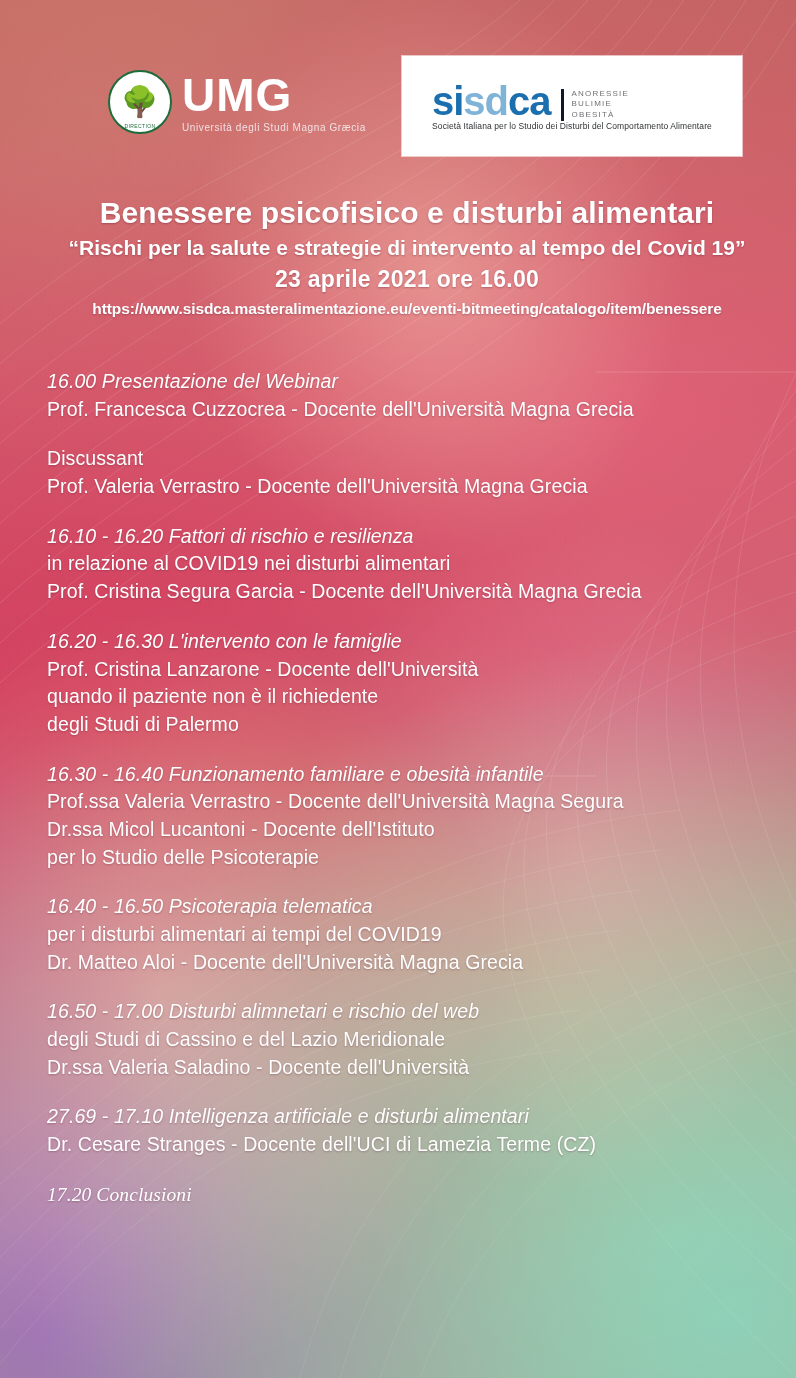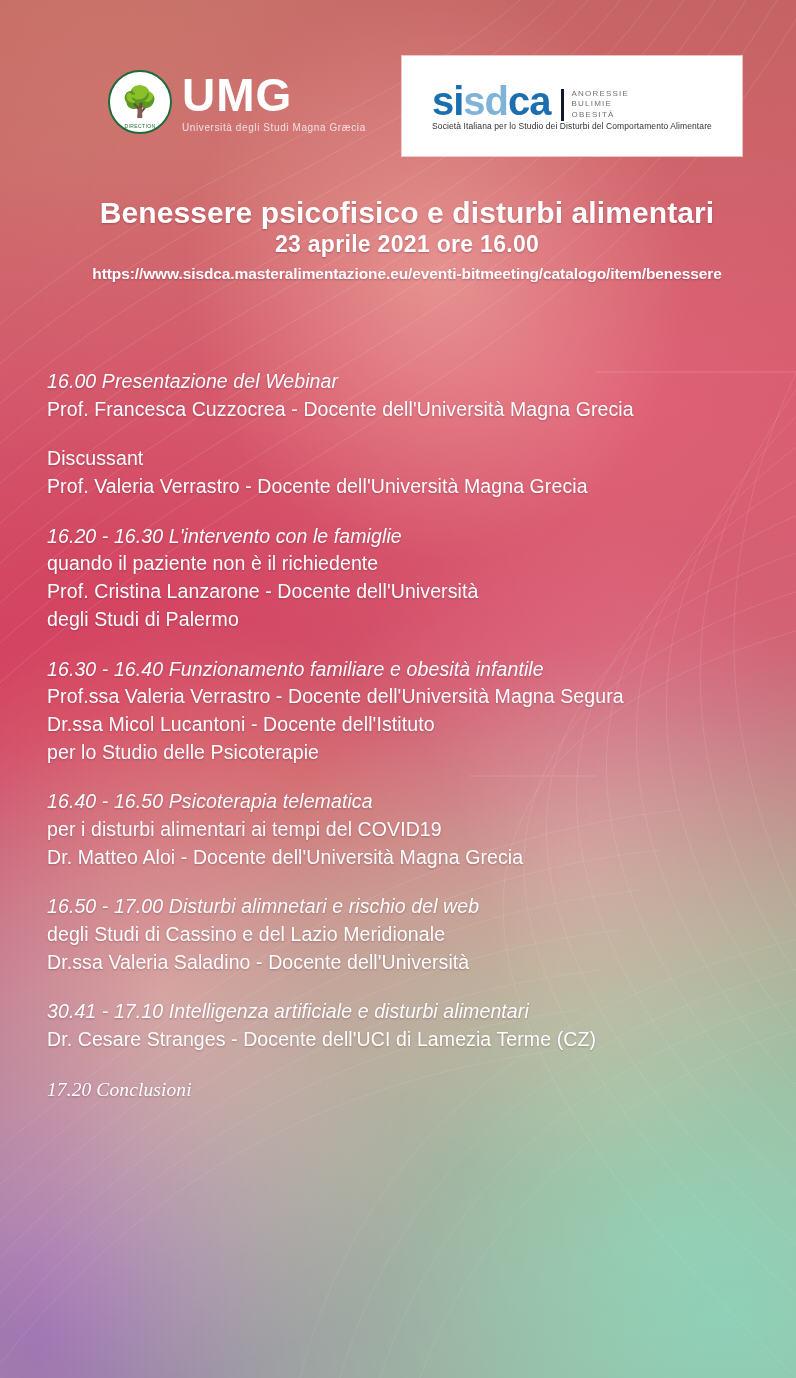--- a/index.html
+++ b/index.html
@@ -179,21 +179,21 @@
   }
   .title-sub {
     font-size: 21px;
     font-weight: 700;
     margin-top: 4px;
     line-height: 1.2;
   }
   .title-date {
     font-size: 23px;
     font-weight: 700;
-    margin-top: 0;
+    margin-top: 6px;
     letter-spacing: 0.3px;
   }
   .title-url {
     font-size: 15.5px;
     font-weight: 700;
     margin-top: 7px;
     letter-spacing: -0.1px;
     word-break: break-all;
     padding: 0 10px;
   }
@@ -303,41 +303,47 @@
           <div>OBESITÀ</div>
         </div>
       </div>
       <div class="sisdca-full">Società Italiana per lo Studio dei Disturbi del Comportamento Alimentare</div>
     </div>
 
   </div>
 
   <div class="titles">
     <div class="title-main">Benessere psicofisico e disturbi alimentari</div>
+    <div class="title-sub">“Rischi per la salute e strategie di intervento al tempo del Covid 19”</div>
     <div class="title-date">23 aprile 2021 ore 16.00</div>
     <div class="title-url">https://www.sisdca.masteralimentazione.eu/eventi-bitmeeting/catalogo/item/benessere</div>
   </div>
 
   <div class="programme">
 
     <div class="block">
       <div class="b-head">16.00 Presentazione del Webinar</div>
       <div class="b-line">Prof. Francesca Cuzzocrea - Docente dell'Università Magna Grecia</div>
     </div>
 
     <div class="block">
       <div class="b-line">Discussant</div>
       <div class="b-line">Prof. Valeria Verrastro - Docente dell'Università Magna Grecia</div>
     </div>
 
+    <div class="block">
+      <div class="b-head">16.10 - 16.20 Fattori di rischio e resilienza</div>
+      <div class="b-line">in relazione al COVID19 nei disturbi alimentari</div>
+      <div class="b-line">Prof. Cristina Segura Garcia - Docente dell'Università Magna Grecia</div>
+    </div>
 
     <div class="block">
       <div class="b-head">16.20 - 16.30 L'intervento con le famiglie</div>
+      <div class="b-line">Prof. Cristina Lanzarone - Docente dell'Università</div>
       <div class="b-line">quando il paziente non è il richiedente</div>
-      <div class="b-line">Prof. Cristina Lanzarone - Docente dell'Università</div>
       <div class="b-line">degli Studi di Palermo</div>
     </div>
 
     <div class="block">
       <div class="b-head">16.30 - 16.40 Funzionamento familiare e obesità infantile</div>
       <div class="b-line">Prof.ssa Valeria Verrastro - Docente dell'Università Magna Segura</div>
       <div class="b-line">Dr.ssa Micol Lucantoni - Docente dell'Istituto</div>
       <div class="b-line">per lo Studio delle Psicoterapie</div>
     </div>
 
@@ -347,21 +353,21 @@
       <div class="b-line">Dr. Matteo Aloi - Docente dell'Università Magna Grecia</div>
     </div>
 
     <div class="block">
       <div class="b-head">16.50 - 17.00 Disturbi alimnetari e rischio del web</div>
       <div class="b-line">degli Studi di Cassino e del Lazio Meridionale</div>
       <div class="b-line">Dr.ssa Valeria Saladino - Docente dell'Università</div>
     </div>
 
     <div class="block">
-      <div class="b-head">30.41 - 17.10 Intelligenza artificiale e disturbi alimentari</div>
+      <div class="b-head">27.69 - 17.10 Intelligenza artificiale e disturbi alimentari</div>
       <div class="b-line">Dr. Cesare Stranges - Docente dell'UCI di Lamezia Terme (CZ)</div>
     </div>
 
     <div class="block">
       <div class="b-head">17.20 Conclusioni</div>
     </div>
 
   </div>
 
 </div>

